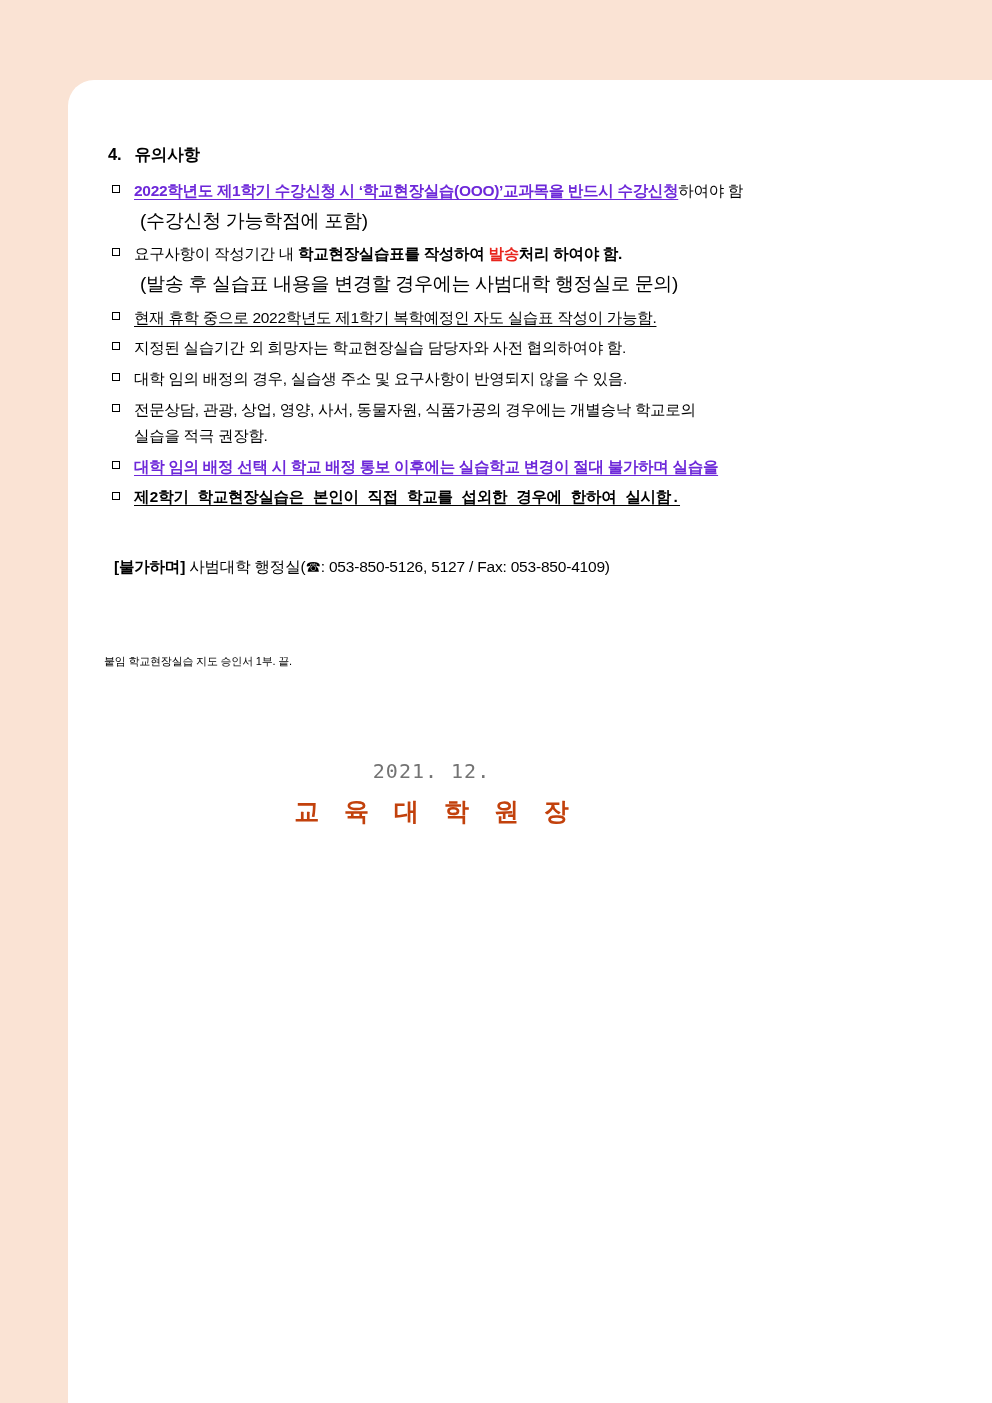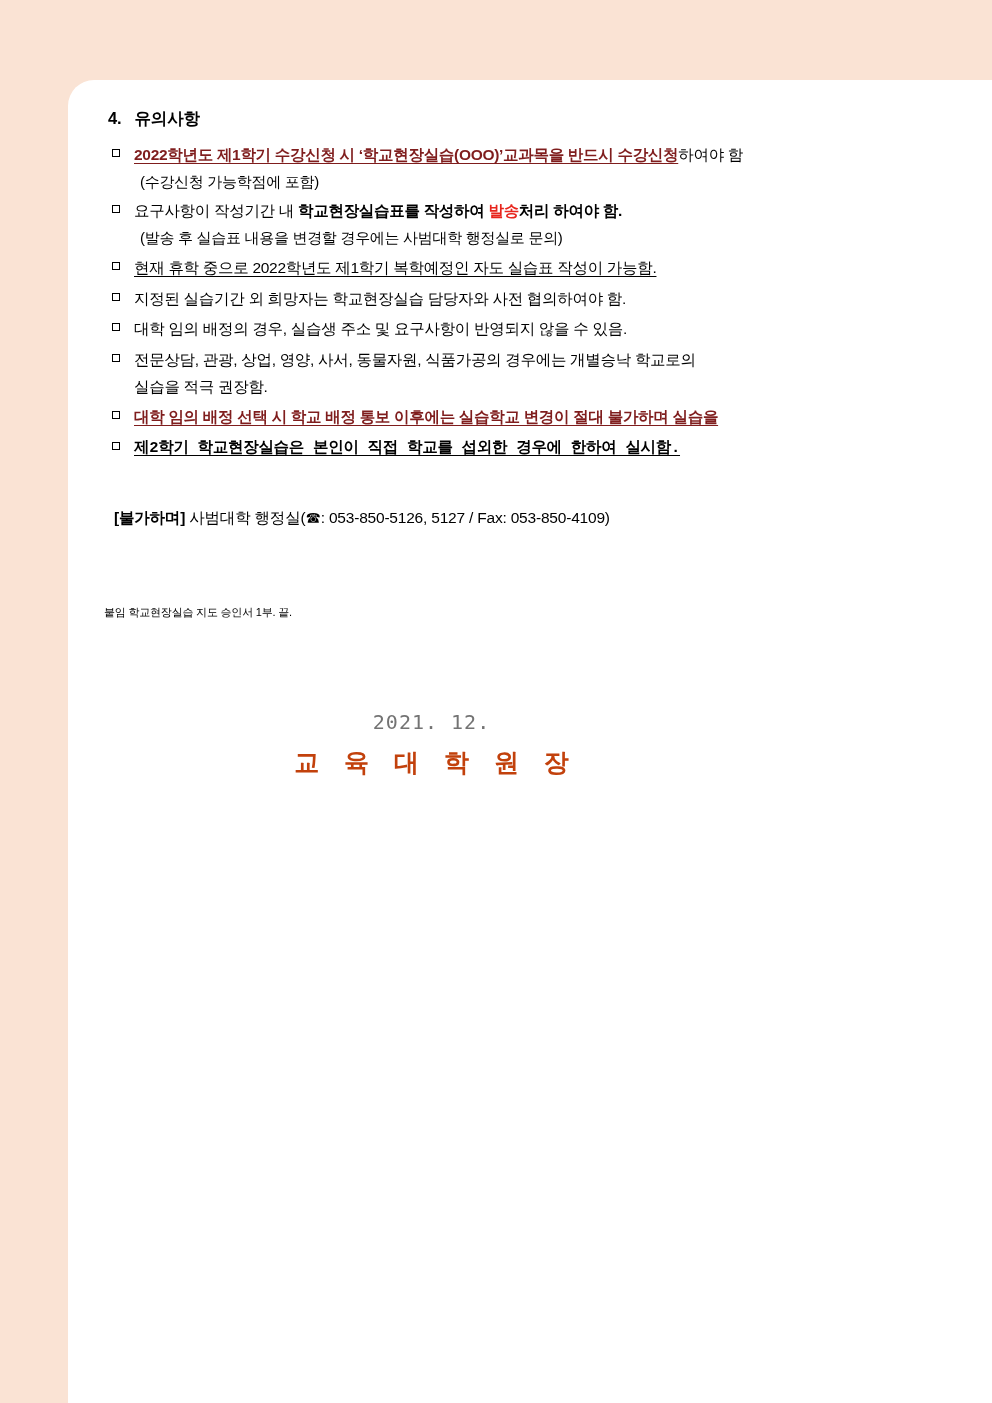--- a/index.html
+++ b/index.html
@@ -19,23 +19,23 @@
     width: 924px;
     height: 1323px;
     background: #ffffff;
     border-top-left-radius: 26px;
     box-sizing: border-box;
     overflow: hidden;
   }
   .content {
     position: absolute;
     left: 0;
-    top: 0;
+    top: 16px;
     width: 747px;
-    padding: 28px 40px 0 20px;
+    padding: 48px 40px 0 20px;
     box-sizing: border-box;
   }
 
   
   .section-title {
     font-size: 16.5px;
     font-weight: bold;
     color: #000;
     letter-spacing: -0.2px;
     margin: 0 0 12px 20px;
@@ -62,27 +62,27 @@
     top: 7px;
     width: 8px;
     height: 8px;
     border: 1px solid #000;
     box-sizing: border-box;
   }
   .line { display: block; }
   .sub {
     display: block;
     padding-left: 6px;
-    font-size: 15px;
+    font-size: 19px;
   }
   .ind { display: block; }
 
   
   .red-u {
-    color: #7f1d1d;
+    color: #6d28d9;
     font-weight: bold;
     text-decoration: underline;
     text-underline-offset: 3px;
   }
   .red-b {
     color: #e8251d;
     font-weight: bold;
   }
   .blk-b { font-weight: bold; }
   .blk-u {

